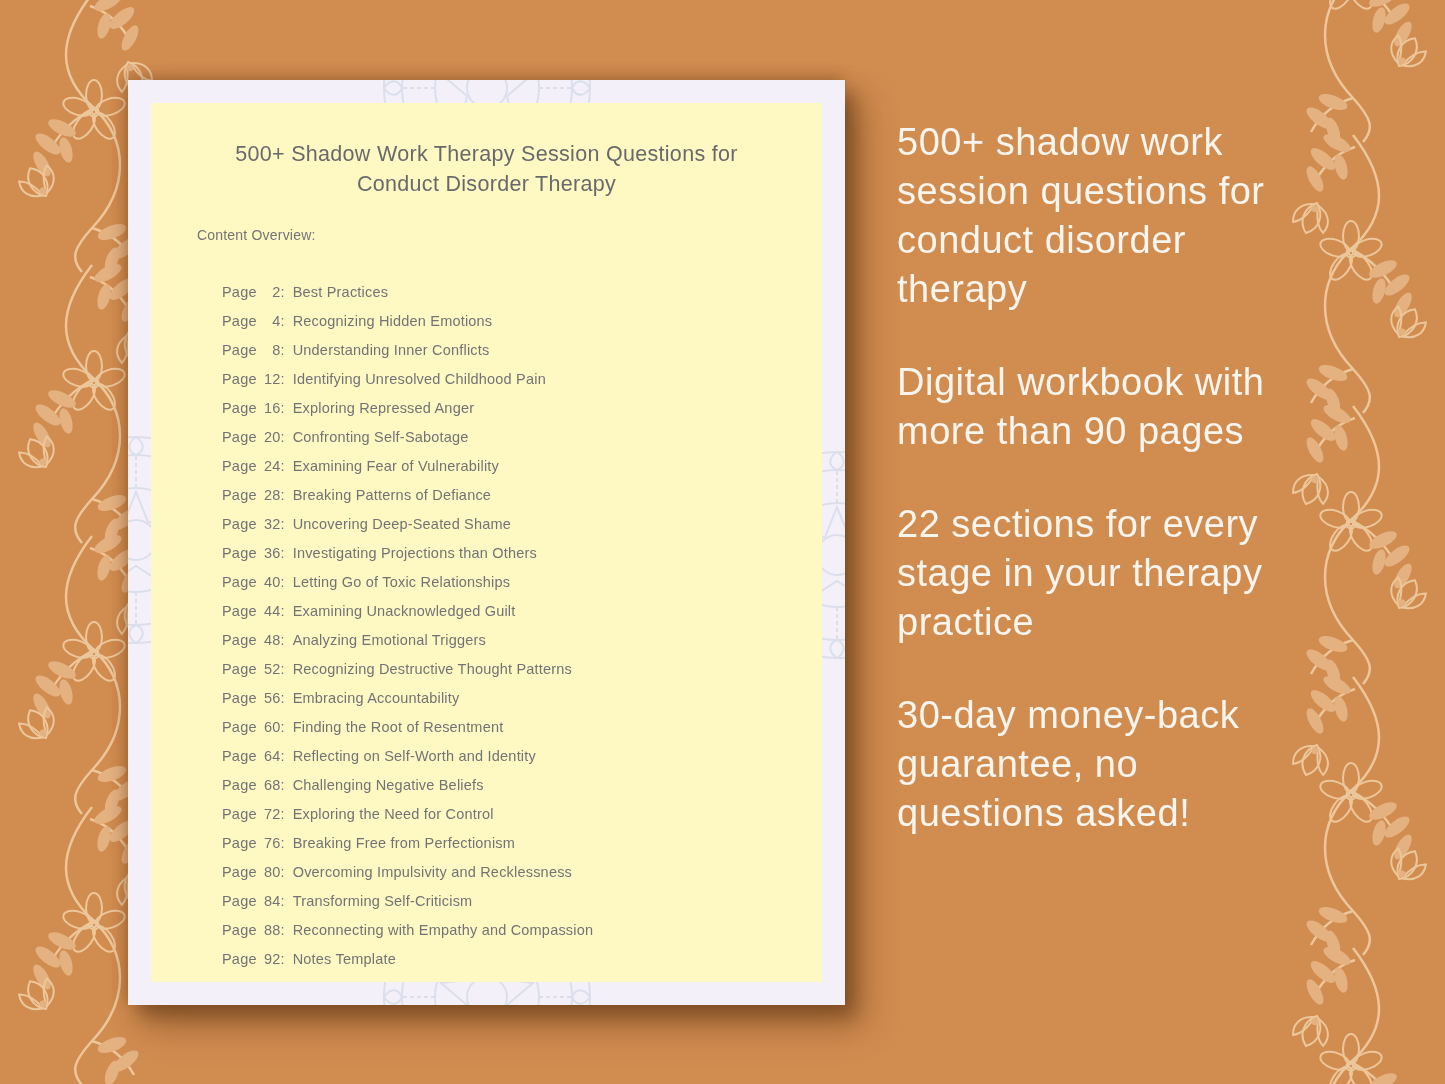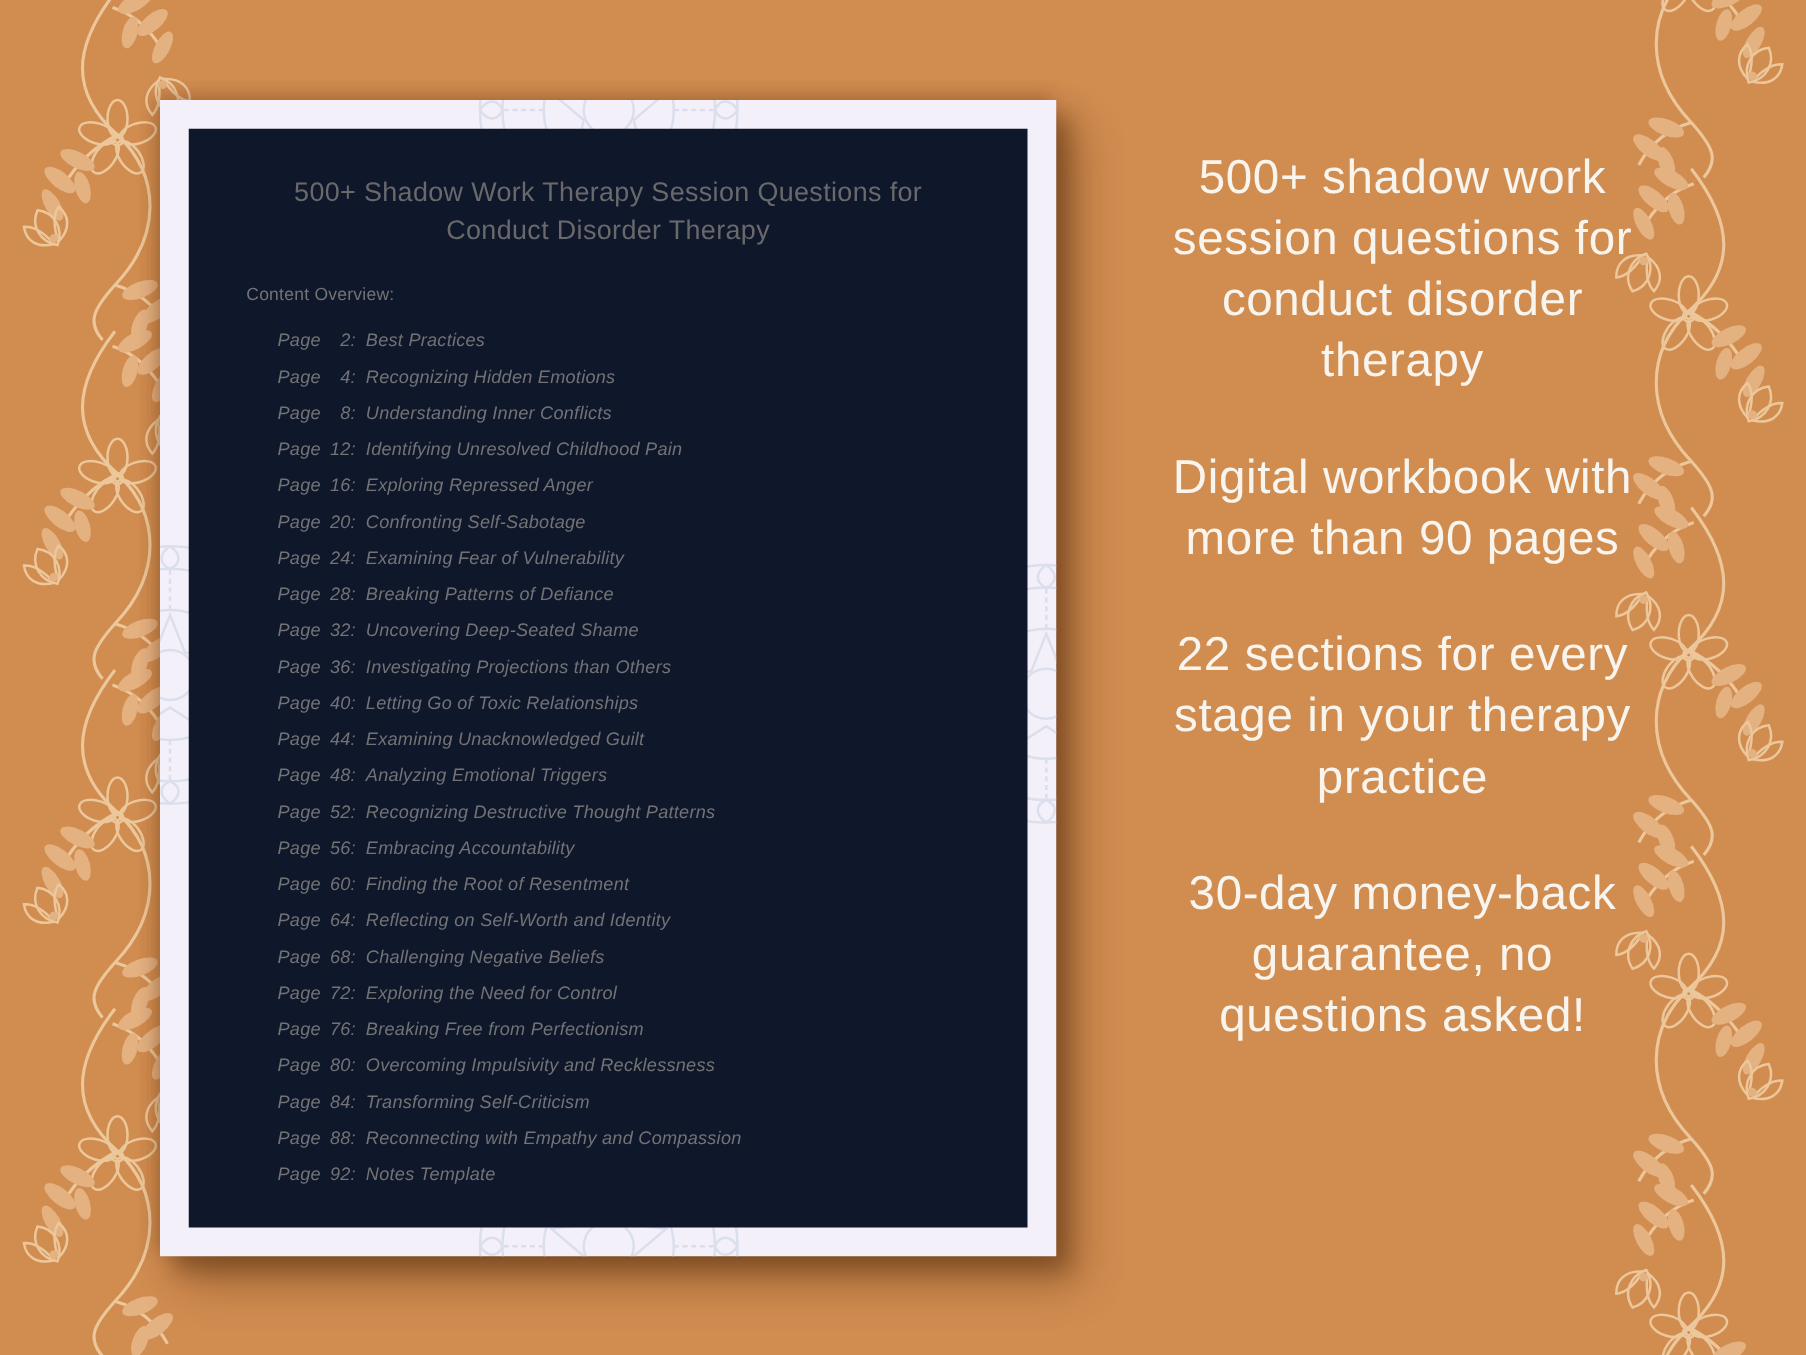--- a/index.html
+++ b/index.html
@@ -23,51 +23,50 @@
                18px 22px 34px rgba(88,48,16,.33),
                -4px -4px 12px rgba(88,48,16,.28);
   }
   .mandala{position:absolute;width:220px;height:220px;opacity:.6;}
   .mandala.m-top{left:249px;top:-102px;}
   .mandala.m-bottom{left:249px;top:-118px;top:807px;}
   .mandala.m-left{left:-102px;top:350px;}
   .mandala.m-right{left:599px;top:365px;}
   .sheet{
     position:absolute;left:23px;top:23px;right:23px;bottom:23px;
-    background:#0f172a;z-index:2;
+    background:#fef9c3;z-index:2;
     padding:36px 0 0 46px;box-sizing:border-box;
   }
   .doc-title{
     margin:0 46px 0 0;
     font-size:21.5px;line-height:30px;font-weight:400;
     color:#69696c;text-align:center;letter-spacing:.3px;
     white-space:pre-line;
   }
   .overview{
     margin-top:28px;
     font-size:14px;color:#747477;letter-spacing:.2px;
   }
-  .toc{margin-top:16px;padding-left:25px;font-style:italic;}
+  .toc{margin-top:35px;padding-left:25px;}
   .toc-row{
     display:flex;align-items:baseline;
     height:29px;line-height:29px;
     font-size:14.5px;color:#737376;letter-spacing:.2px;
   }
   .toc-prefix{margin-right:4px;}
   .toc-num{display:inline-block;min-width:24px;text-align:right;margin-right:8px;}
   
   .marketing{
     position:absolute;left:897px;top:118px;width:450px;
     color:#f8f4ee;
   }
   .marketing p{
     margin:0 0 44px 0;
     font-size:38px;line-height:49px;font-weight:400;letter-spacing:.5px;
     white-space:pre-line;
-    text-align:center;
   }
 </style>
 </head>
 <body>
 
 <svg width="0" height="0" style="position:absolute">
   <defs>
     <g id="vine-unit">
       <path class="vs" d="M92,-6 C58,38 56,74 94,108 C128,140 130,188 92,228 C74,248 70,258 82,272"></path>
       <path class="vs" d="M90,6 Q116,14 132,44"></path>

